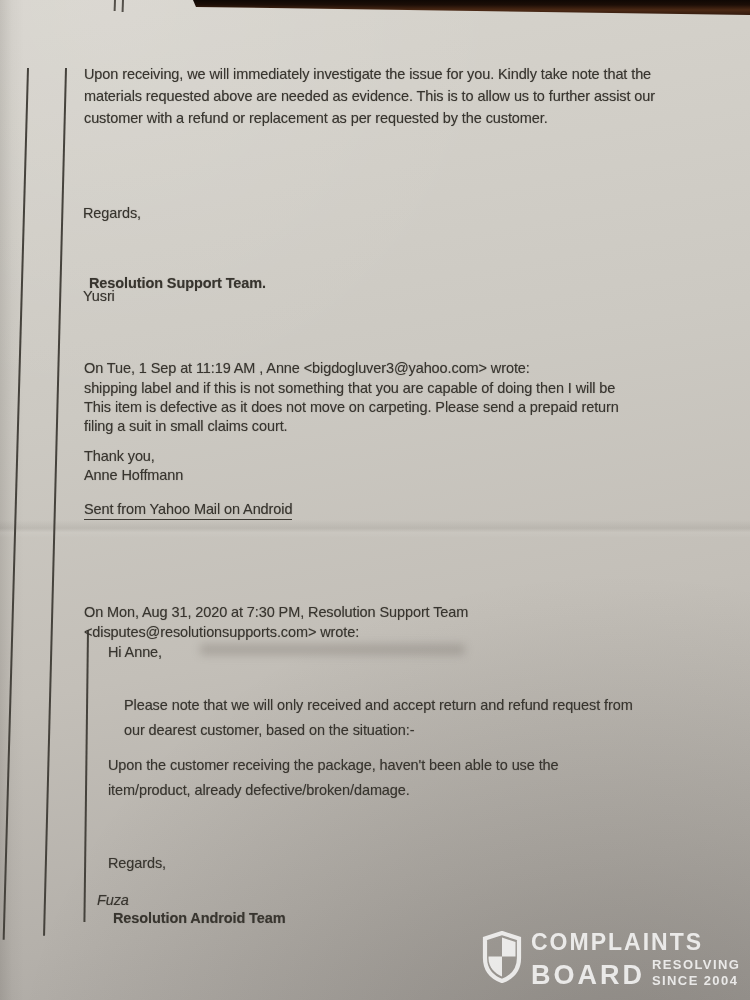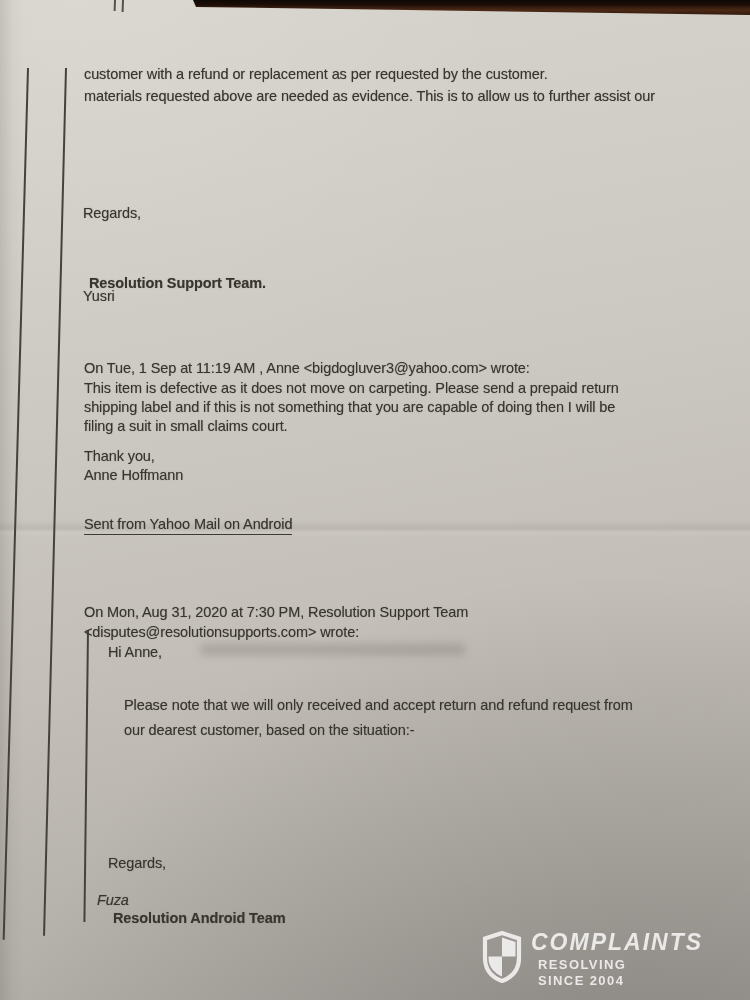--- a/index.html
+++ b/index.html
@@ -49,55 +49,58 @@
 
   <div class="tick" style="left:114px;top:0;height:11px;"></div>
   <div class="tick" style="left:122px;top:0;height:12px;"></div>
 
   <div class="qbar" style="left:27px;top:68px;height:872px;transform:rotate(1.6deg);"></div>
   <div class="qbar" style="left:65px;top:68px;height:868px;transform:rotate(1.45deg);"></div>
   <div class="qbar" style="left:87px;top:630px;height:292px;transform:rotate(0.7deg);"></div>
 
   <div>
     <div class="t lines" style="left:84px;top:66px;">
+      <div>Upon receiving, we will immediately investigate the issue for you. Kindly take note that the</div>
+      <div>materials requested above are needed as evidence. This is to allow us to further assist our</div>
       <div>customer with a refund or replacement as per requested by the customer.</div>
-      <div>materials requested above are needed as evidence. This is to allow us to further assist our</div>
     </div>
     <div class="t" style="left:83px;top:205px;">Regards,</div>
     <div class="t" style="left:83px;top:256px;margin-top:32px;">Yusri</div>
     <div class="t b" style="left:83px;top:275px;">Resolution Support Team.</div>
   </div>
 
   <div>
     <div class="t" style="left:84px;top:360px;">On Tue, 1 Sep at 11:19 AM , Anne &lt;bigdogluver3@yahoo.com&gt; wrote:</div>
     <div class="t lines-tight" style="left:84px;top:380px;">
+      <div>shipping label and if this is not something that you are capable of doing then I will be</div>
       <div>This item is defective as it does not move on carpeting. Please send a prepaid return</div>
-      <div>shipping label and if this is not something that you are capable of doing then I will be</div>
       <div>filing a suit in small claims court.</div>
     </div>
     <div class="t" style="left:84px;top:448px;">Thank you,</div>
     <div class="t" style="left:84px;top:467px;">Anne Hoffmann</div>
-    <div class="t" style="left:84px;top:501px;margin-top:15px;"><span class="u">Sent from Yahoo Mail on Android</span></div>
+    <div class="t" style="left:84px;top:501px;"><span class="u">Sent from Yahoo Mail on Android</span></div>
   </div>
 
   <div>
     <div class="t lines-tight" style="left:84px;top:584px;margin-top:20px;">
       <div style="height:20px;">On Mon, Aug 31, 2020 at 7:30 PM, Resolution Support Team</div>
       <div style="height:20px;">&lt;disputes@resolutionsupports.com&gt; wrote:</div>
     </div>
 
     <div class="smudge"></div>
 
     <div class="t" style="left:108px;top:644px;">Hi Anne,</div>
 
     <div class="t lines-loose" style="left:108px;top:697px;margin-left:16px;">
       <div>Please note that we will only received and accept return and refund request from</div>
       <div>our dearest customer, based on the situation:-</div>
     </div>
     <div class="t lines-loose" style="left:108px;top:757px;">
+      <div>Upon the customer receiving the package, haven't been able to use the</div>
+      <div>item/product, already defective/broken/damage.</div>
     </div>
 
     <div class="t" style="left:108px;top:855px;">Regards,</div>
     <div class="t i" style="left:97px;top:892px;">Fuza</div>
     <div class="t b" style="left:107px;top:910px;">Resolution Android Team</div>
   </div>
 
   <div class="wm">
     <span>
       <svg width="40" height="52" viewBox="0 0 40 52">
@@ -107,22 +110,23 @@
           <path d="M20 6.5 L33.5 11 V27 C33.5 36.5 27 42.5 20 45.5 C13 42.5 6.5 36.5 6.5 27 V11 Z"></path>
         </clipPath>
           </defs>
         <g clip-path="url(#sc)">
           <rect x="20" y="6" width="14" height="19.5" fill="rgba(255,255,255,0.80)"></rect>
           <rect x="6" y="25.5" width="14" height="21" fill="rgba(255,255,255,0.80)"></rect>
         </g>
       </svg>
     </span>
     <span class="wm-text">
-      <span class="wm-line1" style="display:block;font-style:italic;">COMPLAINTS</span>
+      <span class="wm-line1" style="display:block;">COMPLAINTS</span>
       <span class="wm-row">
+        <span class="wm-line2">BOARD</span>
         <span class="wm-tag">
           <span style="display:block;">RESOLVING</span>
           <span style="display:block;">SINCE 2004</span>
         </span>
       </span>
     </span>
   </div>
 
 </div>
 

